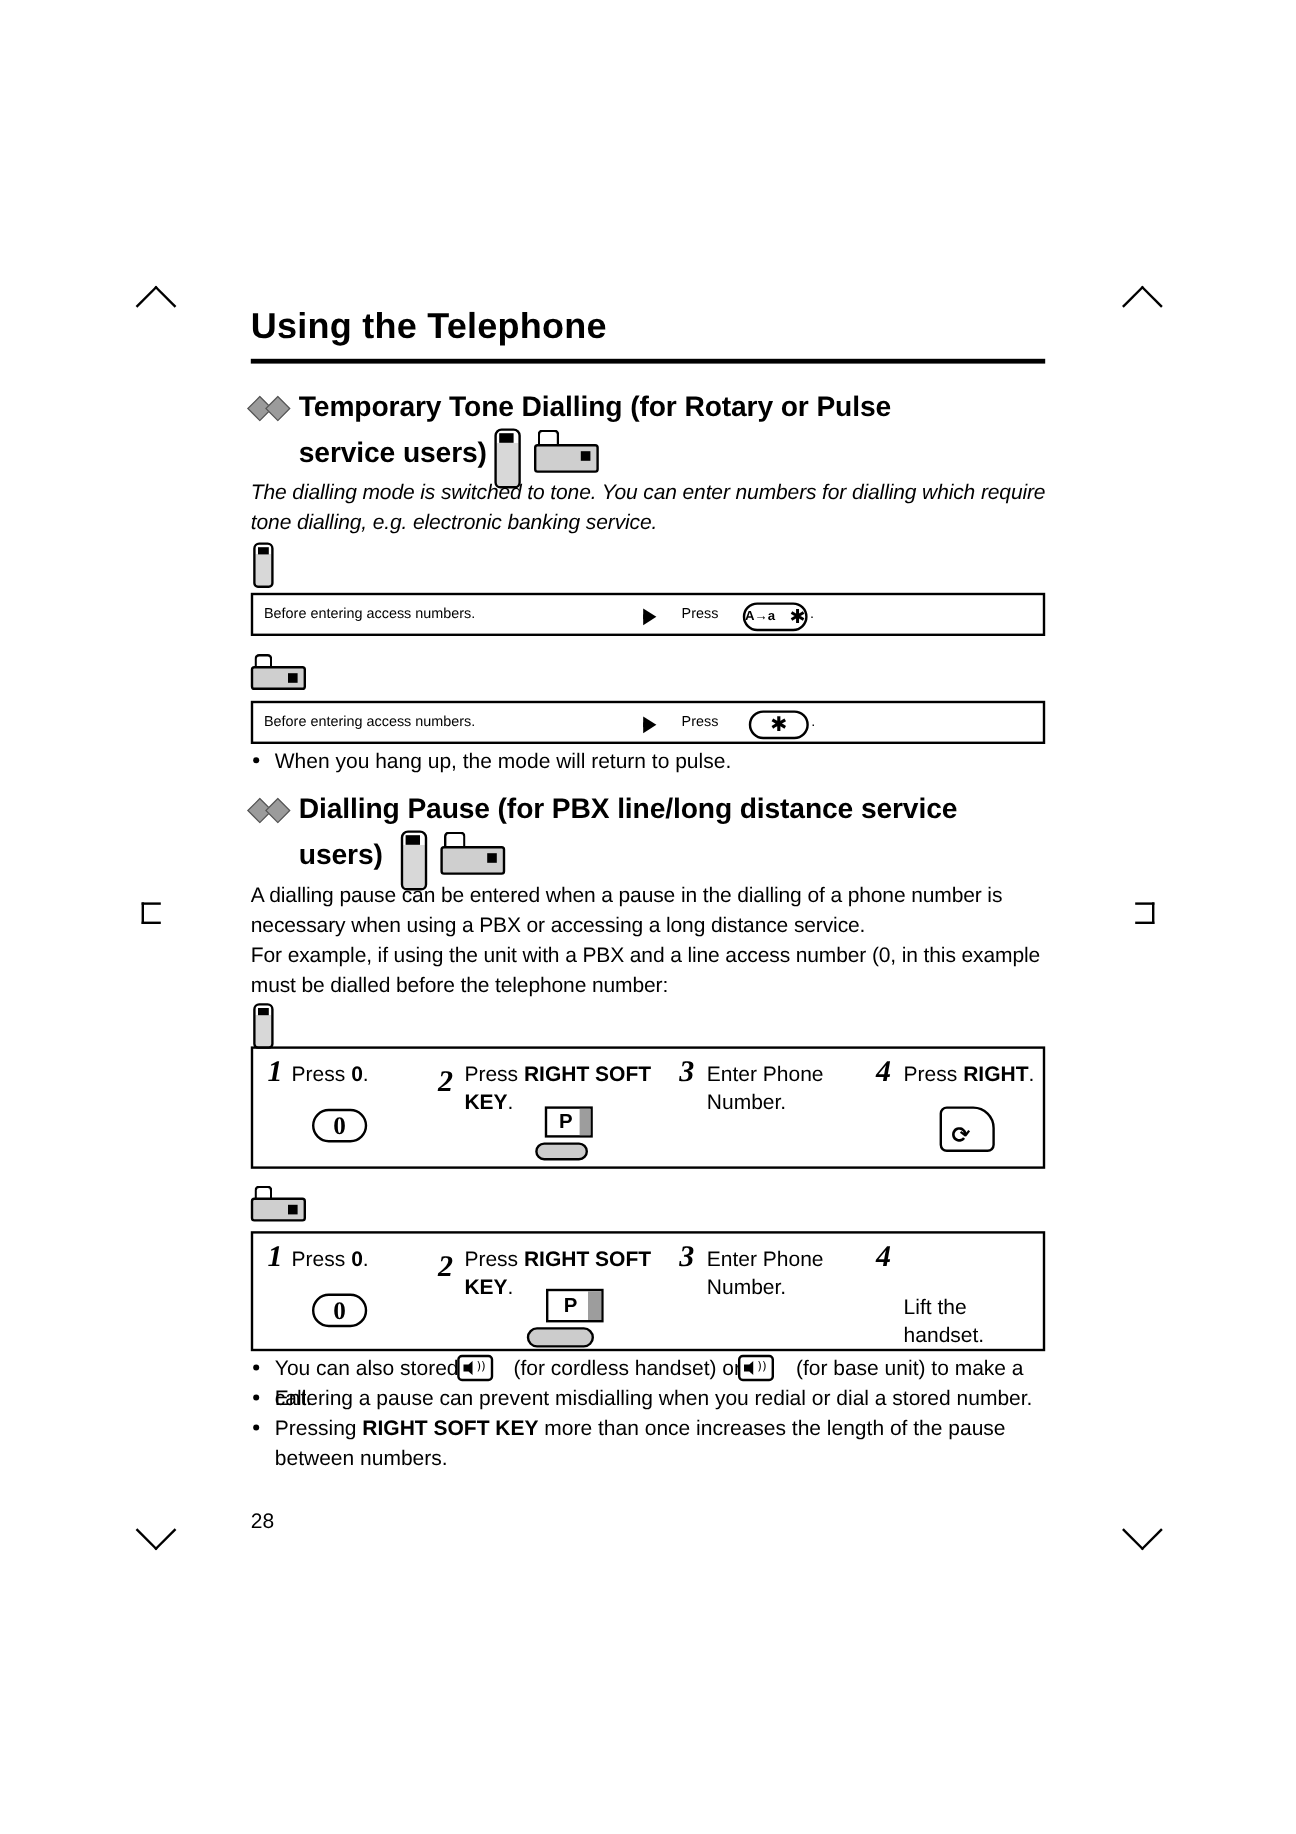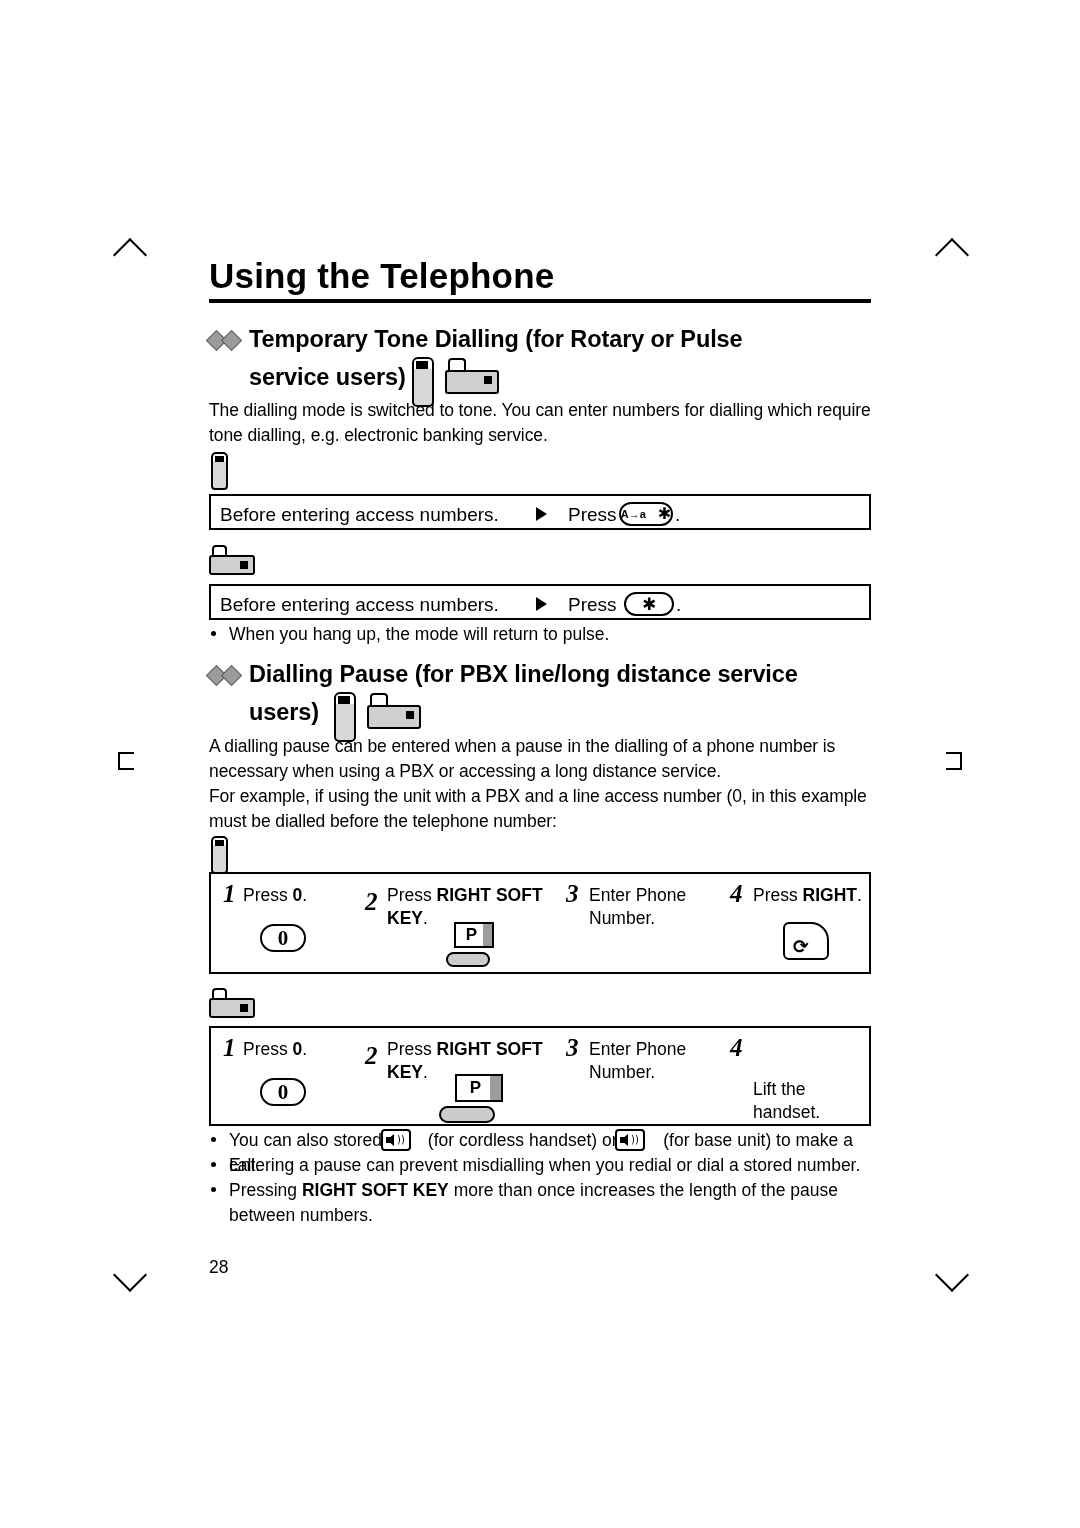--- a/index.html
+++ b/index.html
@@ -36,21 +36,21 @@
     width: 14px; height: 14px;
   }
   .midmark.l { left: 118px; top: 752px; border-left: 2px solid #000; border-top: 2px solid #000; border-bottom: 2px solid #000; border-radius: 0; }
   .midmark.r { left: 946px; top: 752px; border-right: 2px solid #000; border-top: 2px solid #000; border-bottom: 2px solid #000; }
 
   
   .chapter-title {
     position: absolute;
     left: 209px;
     top: 256px;
-    font-size: 35px;
+    font-size: 30px;
     font-weight: bold;
     letter-spacing: 0.2px;
   }
   .rule {
     position: absolute;
     left: 209px;
     top: 299px;
     width: 662px;
     height: 4px;
     background: #000;
@@ -102,21 +102,21 @@
   .note .ntxt { display: block; margin-left: 18px; }
 
   
   .obox {
     position: absolute;
     border: 2px solid #000;
     box-sizing: border-box;
   }
   .obox-label {
     position: absolute;
-    font-size: 19px;
+    font-size: 12px;
   }
 
   .step-num {
     position: absolute;
     font-size: 25px;
     font-style: italic;
     font-weight: bold;
     font-family: "Liberation Serif", serif;
   }
   .step-text {
@@ -333,21 +333,21 @@
   <div class="sec-heading" style="left:249px; top:320px; width:620px;">
     <span>Temporary Tone Dialling (for Rotary or Pulse</span><br>
     <span>service users)</span>
   </div>
   <div class="handset-icon big" style="left:412px; top:357px;"></div>
   <div class="base-icon big" style="left:445px; top:358px;">
     <span class="ant"></span>
       <span class="body"></span>
   </div>
 
-  <div class="body-text" style="left:209px; top:398px; width:665px;">The dialling mode is switched to tone. You can enter numbers for dialling which require tone dialling, e.g. electronic banking service.</div>
+  <div class="body-text" style="left:209px; top:398px; width:665px;font-style:italic;">The dialling mode is switched to tone. You can enter numbers for dialling which require tone dialling, e.g. electronic banking service.</div>
 
   <div class="handset-icon" style="left:211px; top:452px;"></div>
 
   <div class="obox" style="left:209px; top:494px; width:662px; height:36px;">
     <div class="obox-label" style="left:9px; top:8px;">Before entering access numbers.</div>
     <div class="arrow-right" style="left:325px; top:11px;"></div>
     <div class="obox-label" style="left:357px; top:8px;">Press</div>
     <div class="keypill" style="left:408px; top:6px; width:54px; height:24px;">
       <span style="font-size:11px; font-weight:bold; margin-right:12px;">A→a</span>
       <span class="star" style="font-size:16px;">✱</span>

